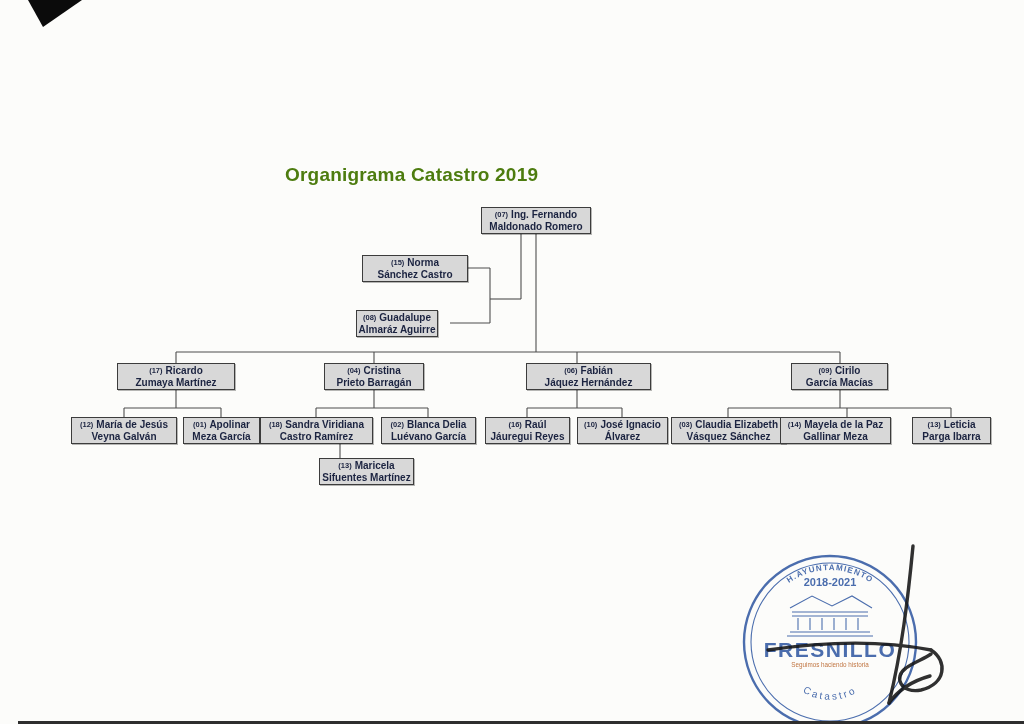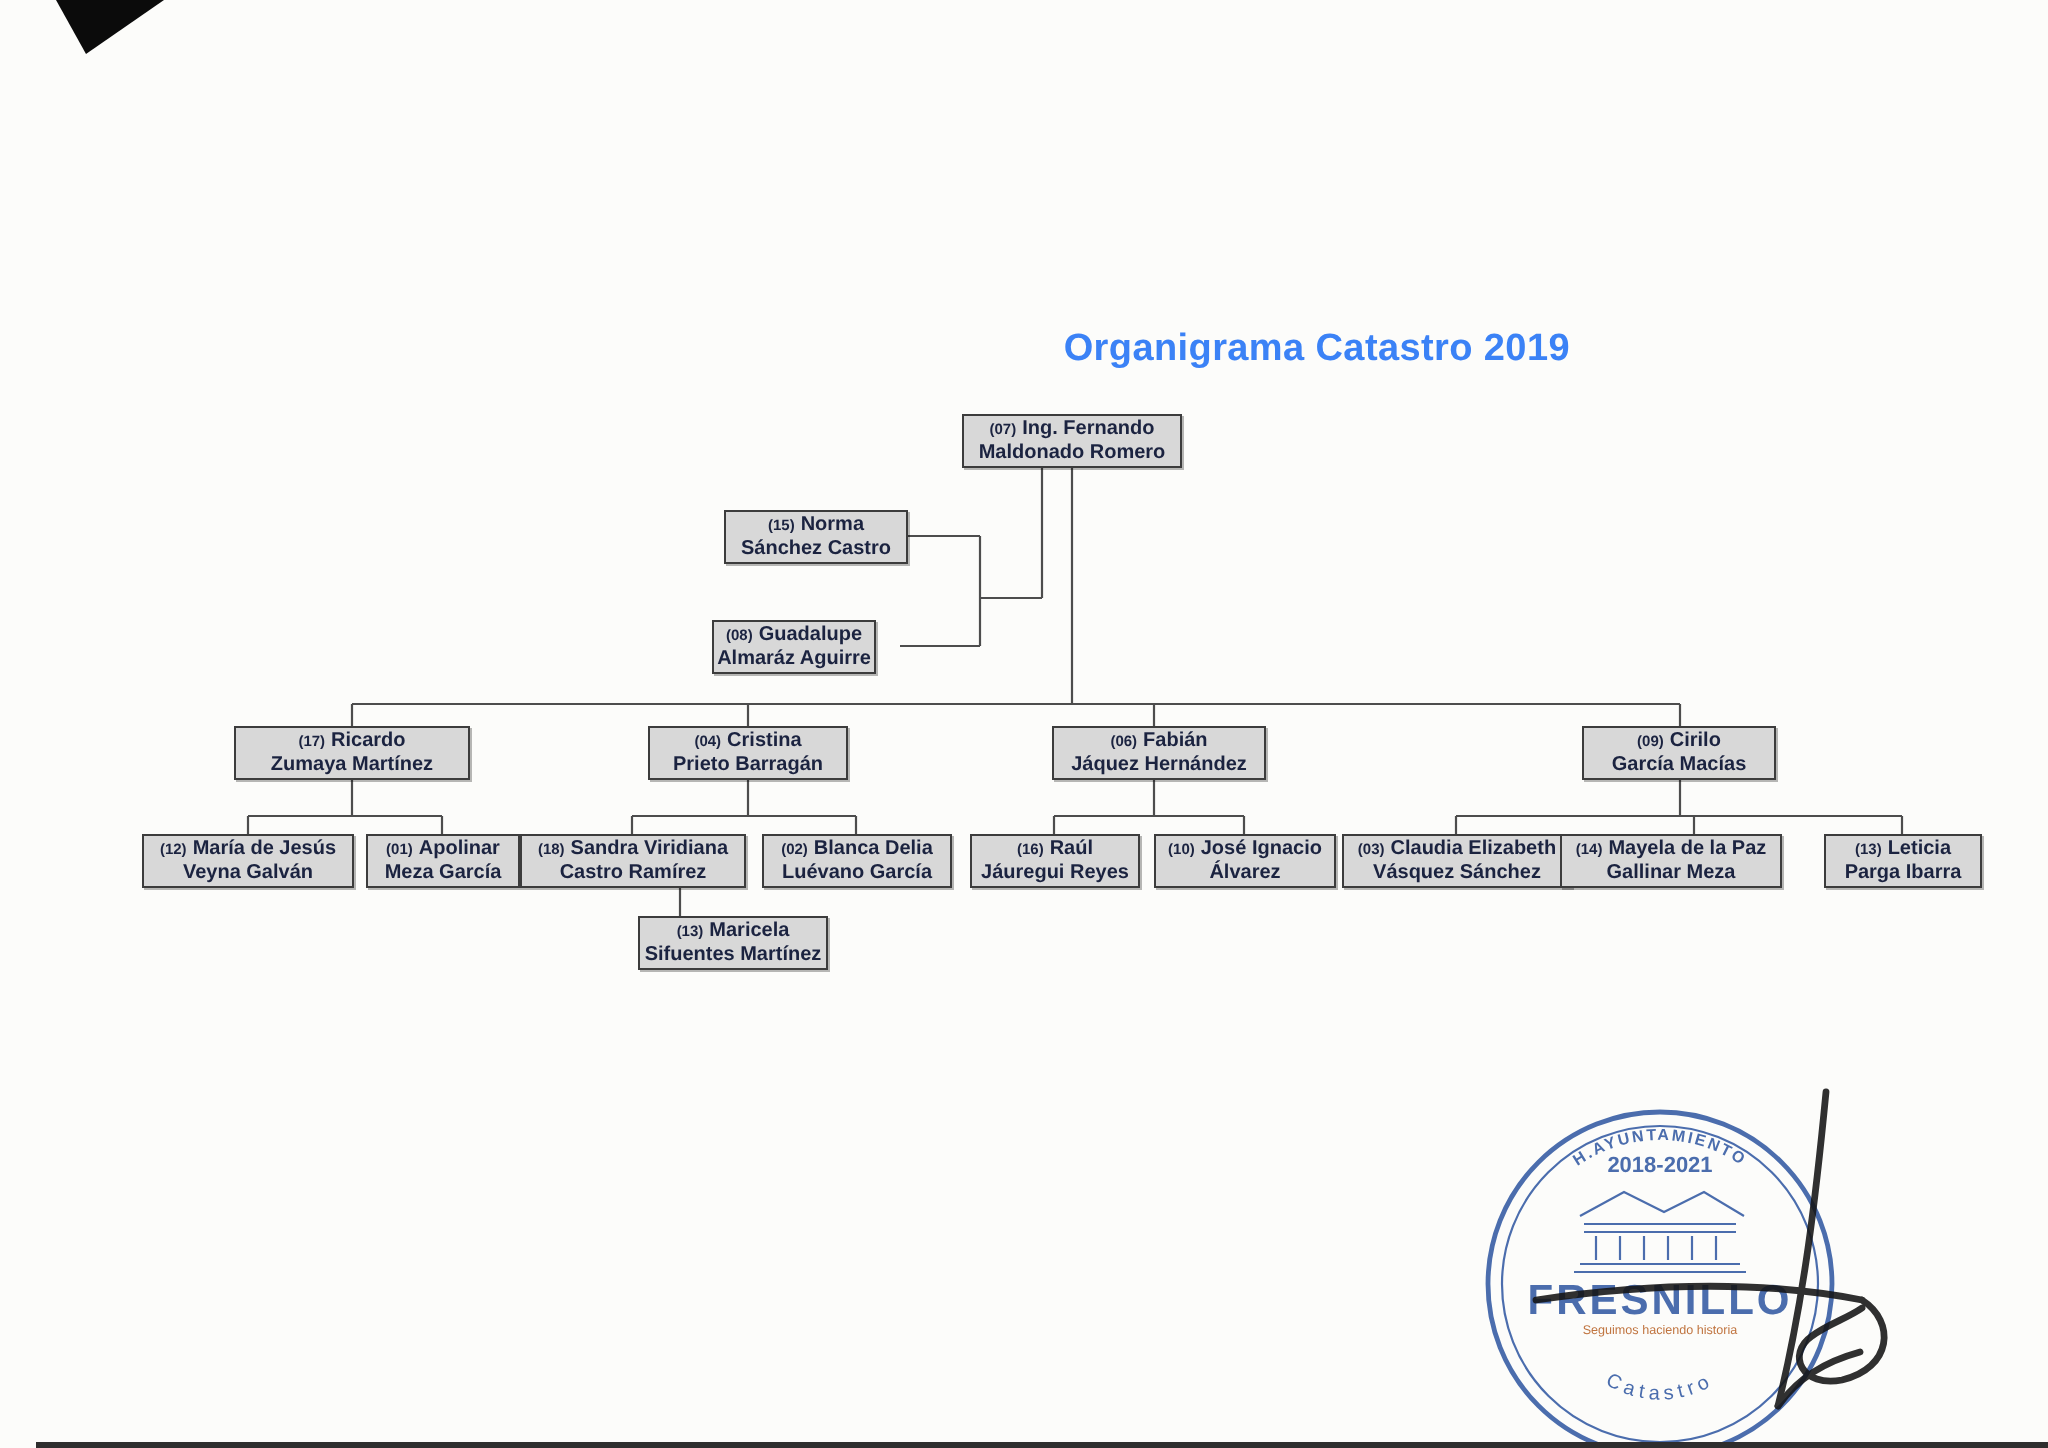--- a/index.html
+++ b/index.html
@@ -4,21 +4,21 @@
 <style>
   * { margin:0; padding:0; box-sizing:border-box; }
   html,body { background:#9a9a9a; }
   .page {
     position:relative; width:1024px; height:724px;
     background:#fcfcfa; overflow:hidden;
     font-family:"Liberation Sans", sans-serif;
   }
   .title {
     position:absolute; left:285px; top:164px; width:500px;
-    text-align:right; font-size:19px; font-weight:bold; color:#3b82f6;
+    text-align:left; font-size:19px; font-weight:bold; color:#4d7c0f;
     letter-spacing:0.2px;
   }
   .node {
     position:absolute; height:27px;
     background:#d8d8d8; border:1px solid #3c3c3c;
     box-shadow:1px 1px 0 rgba(0,0,0,0.28);
     display:flex; flex-direction:column; justify-content:center; align-items:center;
     text-align:center; color:#1b2340; font-weight:bold;
     font-size:10px; line-height:11.5px; white-space:nowrap; z-index:2;
   }
@@ -79,41 +79,41 @@
     <polygon points="28,0 82,0 43,27" fill="#0b0b0b"></polygon>
   </svg>
 
   <div class="title">Organigrama Catastro 2019</div>
 
   <div class="node" style="left:481px;top:207px;width:110px">
     <div><span class="num">(07)</span><span>Ing. Fernando</span></div>
     <div>Maldonado Romero</div>
   </div>
 
-  <div class="node" style="left:362px;top:255px;width:92px">
+  <div class="node" style="left:362px;top:255px;width:106px">
     <div><span class="num">(15)</span><span>Norma</span></div>
     <div>Sánchez Castro</div>
   </div>
 
   <div class="node" style="left:356px;top:310px;width:82px">
     <div><span class="num">(08)</span><span>Guadalupe</span></div>
     <div>Almaráz Aguirre</div>
   </div>
 
   <div class="node" style="left:117px;top:363px;width:118px">
     <div><span class="num">(17)</span><span>Ricardo</span></div>
     <div>Zumaya Martínez</div>
   </div>
 
   <div class="node" style="left:324px;top:363px;width:100px">
     <div><span class="num">(04)</span><span>Cristina</span></div>
     <div>Prieto Barragán</div>
   </div>
 
-  <div class="node" style="left:526px;top:363px;width:107px">
+  <div class="node" style="left:526px;top:363px;width:125px">
     <div><span class="num">(06)</span><span>Fabián</span></div>
     <div>Jáquez Hernández</div>
   </div>
 
   <div class="node" style="left:791px;top:363px;width:97px">
     <div><span class="num">(09)</span><span>Cirilo</span></div>
     <div>García Macías</div>
   </div>
 
   <div class="node" style="left:71px;top:417px;width:106px">

